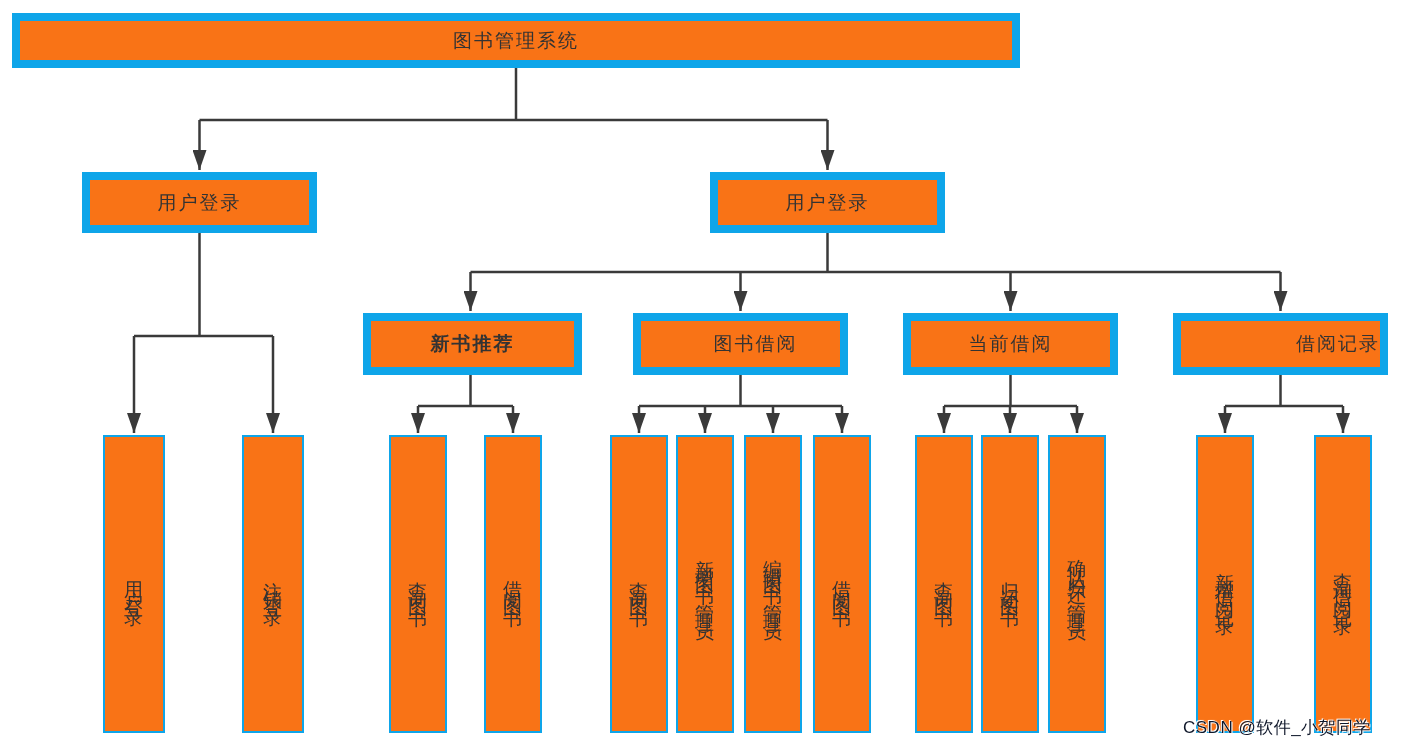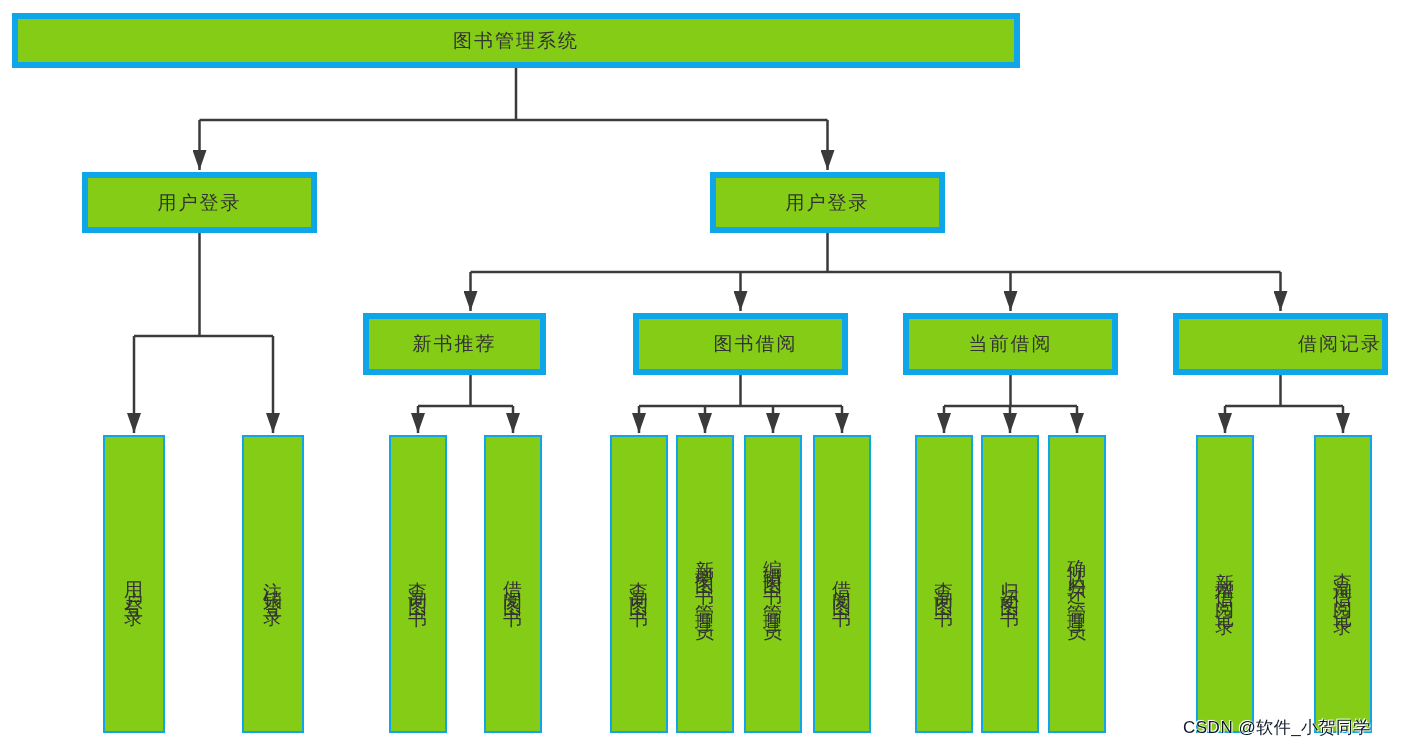--- a/index.html
+++ b/index.html
@@ -2,22 +2,22 @@
 <html><head>
 <meta charset="utf-8">
 <style>
   html,body { margin:0; padding:0; background:#ffffff; }
   .stage {
     position:relative; width:1405px; height:747px; background:#ffffff;
     font-family:"Liberation Sans","DejaVu Sans",sans-serif; overflow:hidden;
   }
   .wires { position:absolute; left:0; top:0; width:1405px; height:747px; }
   .box {
-    position:absolute; box-sizing:border-box; background:#84cc16;
-    border:6px solid #0ea5e9; display:flex; align-items:center; justify-content:center;
+    position:absolute; box-sizing:border-box; background:#f97316;
+    border:8px solid #0ea5e9; display:flex; align-items:center; justify-content:center;
     color:#333333; font-size:19px; letter-spacing:2px; text-align:center;
   }
   .vbox {
     border-width:2.5px;
   }
   .vbox .vtext {
     writing-mode:vertical-rl; text-orientation:mixed;
     font-size:19px; letter-spacing:9px; color:#333333; line-height:1;
   }
   .watermark {
@@ -85,21 +85,21 @@
     <span>图书管理系统</span>
   </div>
 
   <div class="box" style="left:82px; top:172px; width:235px; height:61px;">
     <span>用户登录</span>
   </div>
   <div class="box" style="left:710px; top:172px; width:235px; height:61px;">
     <span>用户登录</span>
   </div>
 
-  <div class="box" style="left:363px; top:313px; width:183px; height:62px;">
+  <div class="box" style="left:363px; top:313px; width:219px; height:62px;font-weight:bold;">
     <span>新书推荐</span>
   </div>
   <div class="box" style="left:633px; top:313px; width:215px; height:62px;padding-left:30px;">
     <span>图书借阅</span>
   </div>
   <div class="box" style="left:903px; top:313px; width:215px; height:62px;">
     <span>当前借阅</span>
   </div>
   <div class="box" style="left:1173px; top:313px; width:215px; height:62px;justify-content:flex-end;">
     <span>借阅记录</span>

